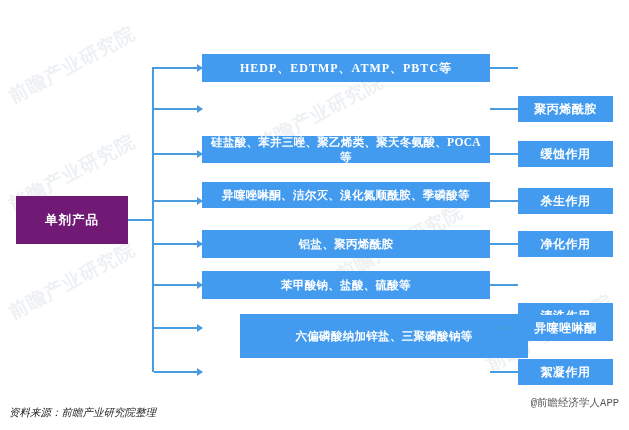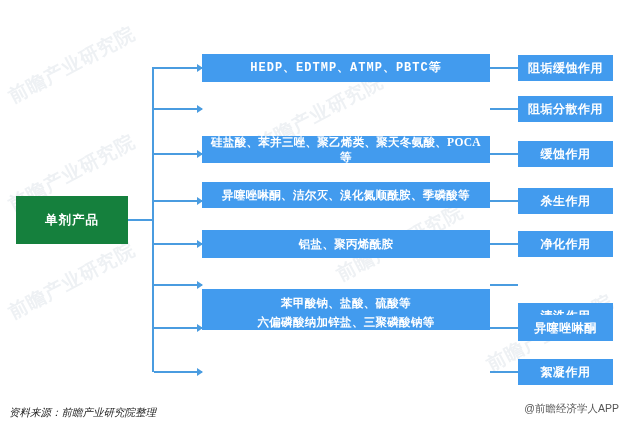--- a/index.html
+++ b/index.html
@@ -50,21 +50,21 @@
     letter-spacing: 0.4px;
   }
 
   
   .root-box {
     position: absolute;
     left: 16px;
     top: 196px;
     width: 112px;
     height: 48px;
-    background: #15803d;
+    background: #701a75;
     color: #ffffff;
     font-size: 12.5px;
     font-weight: bold;
     display: flex;
     align-items: center;
     justify-content: center;
     font-family: "Liberation Serif", "DejaVu Serif", serif;
     letter-spacing: 1px;
   }
 
@@ -116,21 +116,21 @@
     line-height: 15px;
     display: flex;
     align-items: center;
     justify-content: center;
     text-align: center;
     padding: 0 6px;
     box-sizing: border-box;
     letter-spacing: 0.3px;
   }
   .item-box.latin {
-    font-family: Liberation Mono, monospace;
+    font-family: Liberation Serif, serif;
     font-size: 12px;
     letter-spacing: 1px;
   }
 
   
   .rline {
     position: absolute;
     left: 490px;
     width: 28px;
     height: 2px;
@@ -160,24 +160,24 @@
     left: 9px;
     bottom: 10px;
     font-size: 10.5px;
     font-style: italic;
     color: #222222;
     font-family: "Liberation Serif", "DejaVu Serif", serif;
   }
   .footer-right {
     position: absolute;
     right: 10px;
-    bottom: 14px;
+    bottom: 20px;
     font-size: 10.5px;
     color: #555555;
-    font-family: Liberation Sans, sans-serif;
+    font-family: Liberation Mono, monospace;
   }
 </style>
 </head>
 <body>
 
 <div id="canvas">
 
   <div class="wm" style="left:2px;  top:52px;">前瞻产业研究院</div>
   <div class="wm" style="left:2px;  top:160px;">前瞻产业研究院</div>
   <div class="wm" style="left:2px;  top:268px;">前瞻产业研究院</div>
@@ -213,34 +213,33 @@
       <span class="arrow"></span>
     </div>
   <div class="branch" style="top:371px;">
       <span class="arrow"></span>
     </div>
 
   <div class="item-box latin" style="top:54px;  height:28px;">HEDP、EDTMP、ATMP、PBTC等</div>
   <div class="item-box" style="top:136px; height:27px;">硅盐酸、苯并三唑、聚乙烯类、聚天冬氨酸、POCA等</div>
   <div class="item-box" style="top:182px; height:26px;">异噻唑啉酮、洁尔灭、溴化氮顺酰胺、季磷酸等</div>
   <div class="item-box" style="top:230px; height:28px;">铝盐、聚丙烯酰胺</div>
-  <div class="item-box" style="top:271px; height:28px;margin-top:18px;">苯甲酸钠、盐酸、硫酸等</div>
-  <div class="item-box" style="top:314px; height:16px;">六偏磷酸纳加锌盐、三聚磷酸钠等</div>
+  <div class="item-box" style="top:271px; height:28px;">苯甲酸钠、盐酸、硫酸等</div>
+  <div class="item-box" style="top:314px; height:44px;margin-left:38px;">六偏磷酸纳加锌盐、三聚磷酸钠等</div>
 
   <div class="rline" style="top:67px;"></div>
   <div class="rline" style="top:108px;"></div>
   <div class="rline" style="top:153px;"></div>
   <div class="rline" style="top:200px;"></div>
   <div class="rline" style="top:243px;"></div>
   <div class="rline" style="top:284px;"></div>
   <div class="rline" style="top:327px;"></div>
   <div class="rline" style="top:371px;"></div>
 
-  <div class="tag-box" style="top:55px;">阻垢缓蚀作用</div>
-  <div class="tag-box" style="top:96px;">阻垢分散作用</div>
+  <div class="tag-box" style="top:96px;">聚丙烯酰胺</div>
   <div class="tag-box" style="top:141px;">缓蚀作用</div>
   <div class="tag-box" style="top:188px;">杀生作用</div>
   <div class="tag-box" style="top:231px;">净化作用</div>
   <div class="tag-box" style="top:276px;margin-top:27px;">清洗作用</div>
   <div class="tag-box" style="top:315px;">异噻唑啉酮</div>
   <div class="tag-box" style="top:359px;">絮凝作用</div>
 
   <div class="footer-left">资料来源：前瞻产业研究院整理</div>
   <div class="footer-right">@前瞻经济学人APP</div>
 

